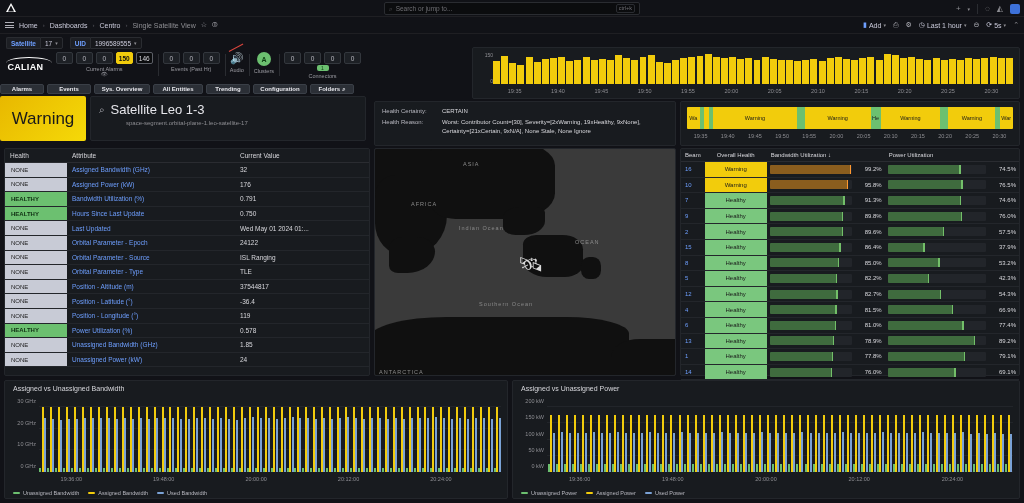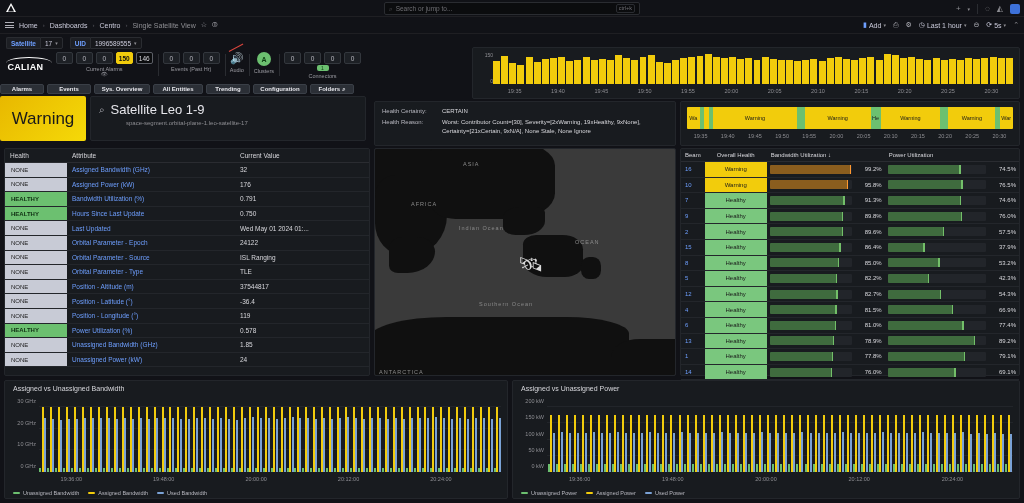--- a/index.html
+++ b/index.html
@@ -423,21 +423,21 @@
         <span style="left: 87.5%;">20:25</span>
         <span style="left: 95.8333%;">20:30</span>
       </div>
   </div>
 
   <div id="warn-panel">
     <div class="warn-box">Warning</div>
     <div class="name-box">
       <div class="name-line">
         <span class="mag2">⌕</span>
-        <span class="sat-name">Satellite Leo 1-9</span>
+        <span class="sat-name">Satellite Leo 1-3</span>
       </div>
       <div class="sat-path">space-segment.orbital-plane-1.leo-satellite-17</div>
     </div>
   </div>
 
   <div class="panel" id="health-panel">
     <div class="hr-row">
       <span class="hr-k">Health Certainty:</span>
       <span class="hr-v">CERTAIN</span>
     </div>

